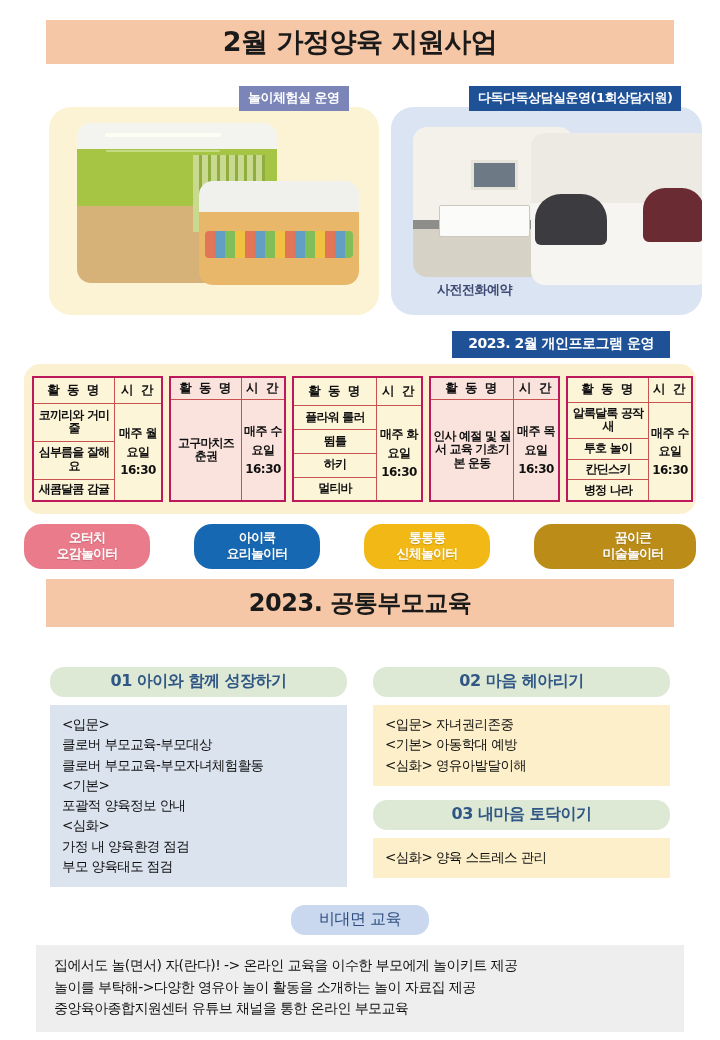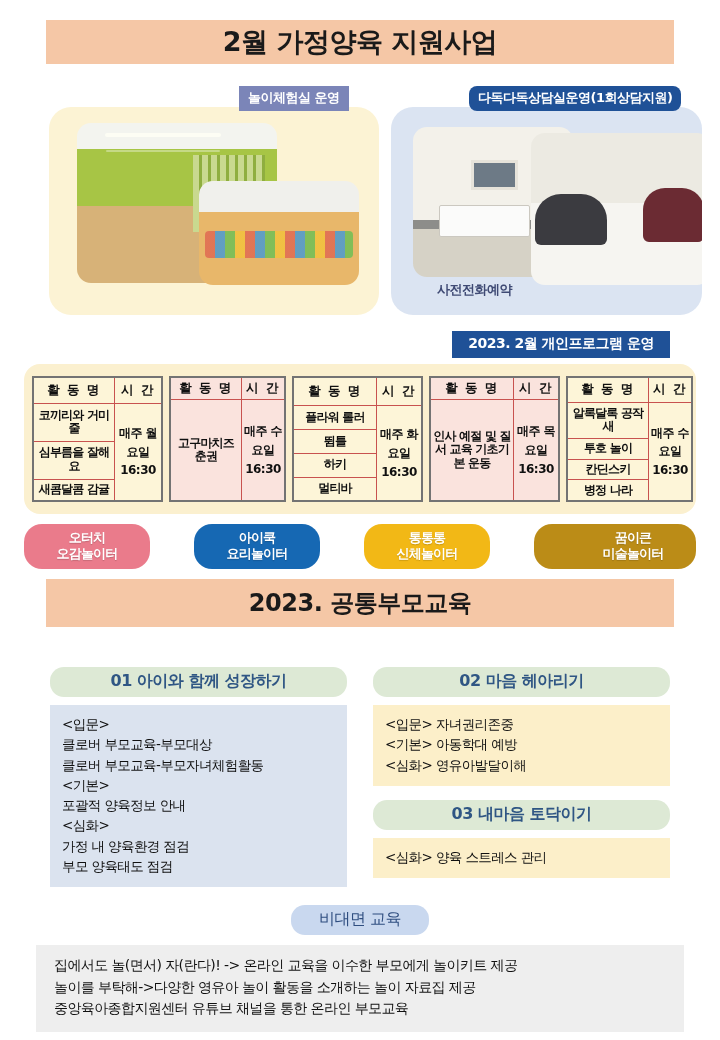--- a/index.html
+++ b/index.html
@@ -50,21 +50,21 @@
     font-size: 13px;
     font-weight: bold;
     color: #ffffff;
     padding: 3px 9px 4px 9px;
     letter-spacing: -0.5px;
     position: relative;
     z-index: 5;
     white-space: nowrap;
   }
   .photo-tag.violet { background: #7b85b8; margin-left: 190px; }
-  .photo-tag.navy   { background: #1f5197; margin-left: 78px; border-radius: 8px; }
+  .photo-tag.navy   { background: #1f5197; margin-left: 78px; }
 
   .photo-card {
     border-radius: 22px;
     position: relative;
     overflow: hidden;
     margin-top: -4px;
   }
   .photo-card.cream { background: #fcf3d4; height: 208px; }
   .photo-card.blue  { background: #dbe4f2; height: 208px; }
 
@@ -150,21 +150,21 @@
   .tables-band {
     margin: 6px 24px 0 24px;
     background: #fbf0cf;
     border-radius: 16px;
     padding: 12px 8px 12px 8px;
     display: flex;
     justify-content: space-between;
     gap: 6px;
   }
   .sched {
-    border: 2px solid #737373;
+    border: 2px solid #be185d;
     border-collapse: collapse;
     table-layout: fixed;
     background: #fdf5d8;
   }
   .sched td, .sched th {
     border: 1px solid #c8524f;
     text-align: center;
     vertical-align: middle;
     font-size: 12px;
     font-weight: bold;

